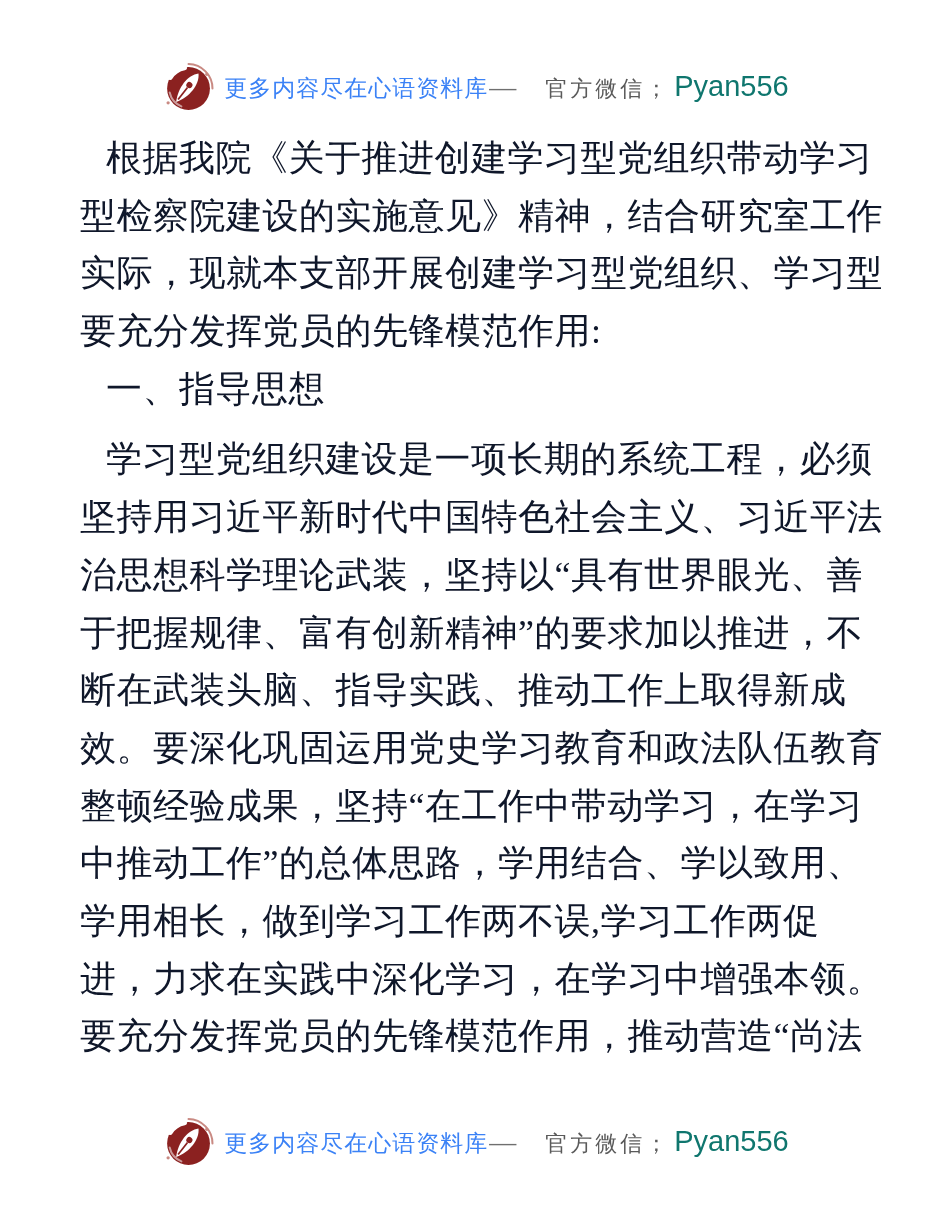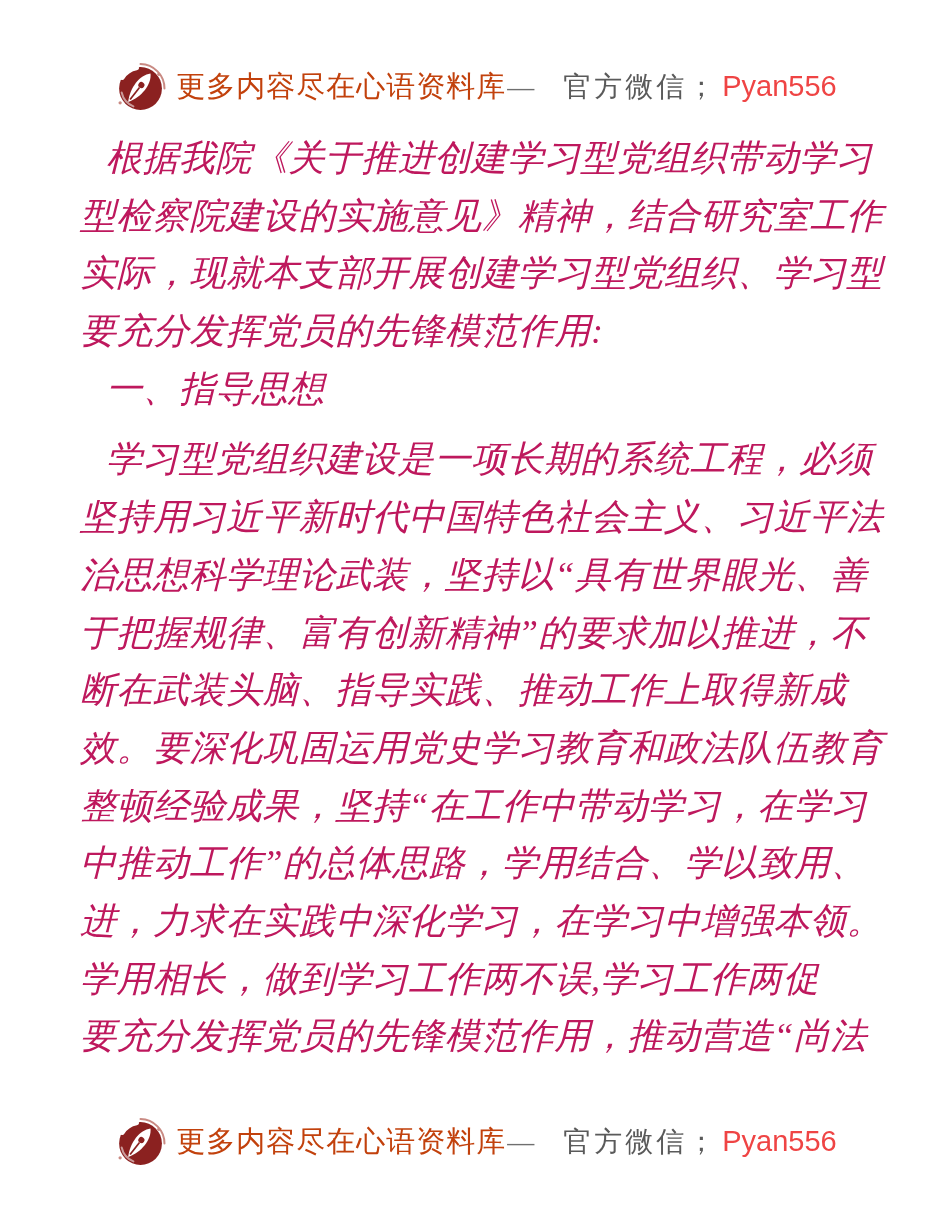--- a/index.html
+++ b/index.html
@@ -26,59 +26,58 @@
   }
   .banner-top { top: 58px; }
   .banner-bottom { top: 1113px; }
   .logo { width: 53px; height: 53px; flex: 0 0 auto; }
   .banner-text {
     display: flex;
     align-items: baseline;
     white-space: nowrap;
   }
   .brand-text {
-    font-size: 29px;
+    font-size: 23px;
     letter-spacing: 1px;
-    color: #c2410c;
+    color: #3b82f6;
     font-family: Liberation Mono, monospace;
   }
   .dash {
     font-size: 27px;
     color: #6f6f6f;
     margin: 0 1px;
   }
   .wechat-label {
-    font-size: 28px;
+    font-size: 22px;
     letter-spacing: 3px;
     color: #5a5a5a;
     font-family: "Liberation Serif", "DejaVu Serif", serif;
     margin-left: 28px;
   }
   .wechat-id {
     font-size: 29px;
-    color: #ef4444;
+    color: #0f766e;
     font-family: "Liberation Sans", "DejaVu Sans", sans-serif;
     margin-left: 4px;
   }
 
   
   .content {
     position: absolute;
     left: 80px;
     top: 130px;
     width: 800px;
   }
   .text-line {
     font-size: 36px;
     line-height: 57.7px;
     height: 57.7px;
     letter-spacing: 0.5px;
     white-space: nowrap;
-    color: #be185d;
-    font-style: italic;
+    color: #0f172a;
   }
   .indent { padding-left: 26px; }
   .heading {
   }
   .para-2 { margin-top: 13px; }
 </style>
 </head>
 <body>
 
 <div class="banner banner-top">
@@ -118,22 +117,22 @@
 
   <div class="para-2">
     <div class="text-line indent">学习型党组织建设是一项长期的系统工程，必须</div>
     <div class="text-line">坚持用习近平新时代中国特色社会主义、习近平法</div>
     <div class="text-line">治思想科学理论武装，坚持以“具有世界眼光、善</div>
     <div class="text-line">于把握规律、富有创新精神”的要求加以推进，不</div>
     <div class="text-line">断在武装头脑、指导实践、推动工作上取得新成</div>
     <div class="text-line">效。要深化巩固运用党史学习教育和政法队伍教育</div>
     <div class="text-line">整顿经验成果，坚持“在工作中带动学习，在学习</div>
     <div class="text-line">中推动工作”的总体思路，学用结合、学以致用、</div>
+    <div class="text-line">学用相长，做到学习工作两不误,学习工作两促</div>
     <div class="text-line">进，力求在实践中深化学习，在学习中增强本领。</div>
-    <div class="text-line">学用相长，做到学习工作两不误,学习工作两促</div>
     <div class="text-line">要充分发挥党员的先锋模范作用，推动营造“尚法</div>
   </div>
 
 </div>
 
 <div class="banner banner-bottom">
   <span class="logo">
     <svg width="53" height="53" viewBox="0 0 52 52" aria-hidden="true">
       <circle cx="27" cy="27" r="21" fill="#8b2120"></circle>
       <path d="M9 16 A 21 21 0 0 1 23 6.5" stroke="#ffffff" stroke-width="5" fill="none" stroke-linecap="round"></path>

